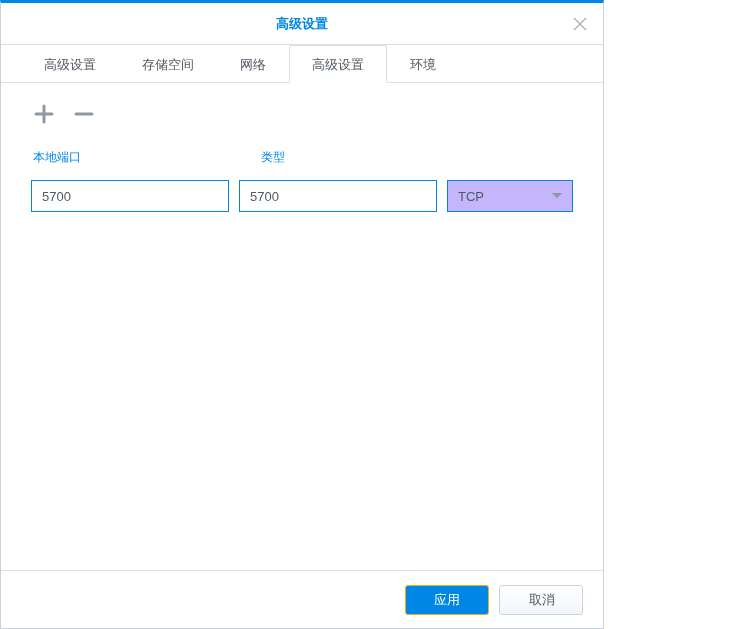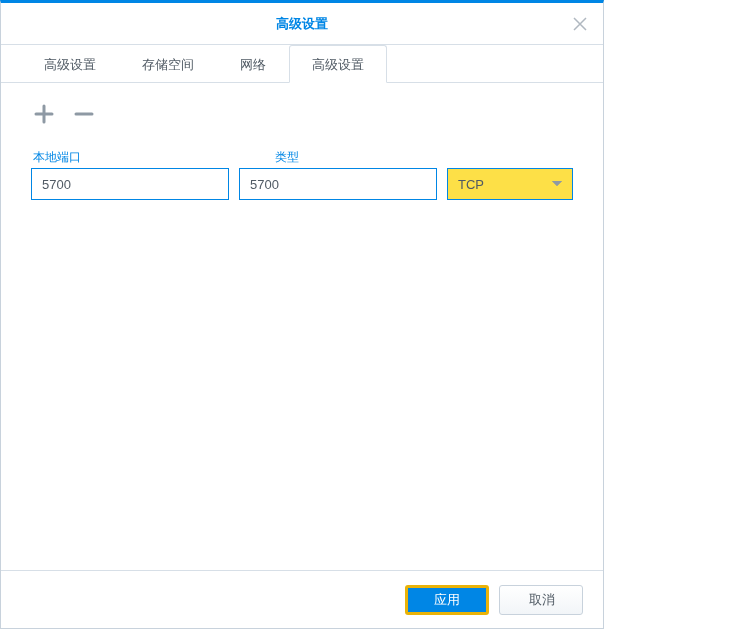--- a/index.html
+++ b/index.html
@@ -87,22 +87,22 @@
       width: 26px;
       height: 26px;
       display: flex;
       align-items: center;
       justify-content: center;
       cursor: pointer;
       color: #8e99a4;
     }
     .table-header {
       display: flex;
-      gap: 24px;
-      margin-bottom: 2px;
+      gap: 10px;
+      margin-bottom: 14px;
     }
     .col-label {
       color: #0086e5;
       font-size: 12px;
       padding-left: 2px;
     }
     .col1 { width: 218px; }
     .col2 { width: 218px; }
     .col3 { width: 212px; font-family: Liberation Mono, monospace; }
     .table-row {
@@ -125,21 +125,21 @@
       width: 212px;
       height: 32px;
     }
     .select-box {
       width: 100%;
       height: 32px;
       border: 1px solid #0086e5;
       padding: 0 30px 0 10px;
       font-size: 13px;
       color: #505a64;
-      background: #fde047;
+      background: #c4b5fd;
       cursor: pointer;
       display: flex;
       align-items: center;
     }
     .chevron-down {
       position: absolute;
       right: 10px;
       top: 50%;
       transform: translateY(-50%);
       pointer-events: none;
@@ -160,21 +160,21 @@
       border-radius: 3px;
       font-size: 13px;
       cursor: pointer;
       display: flex;
       align-items: center;
       justify-content: center;
       padding: 0 18px;
     }
     .btn-primary {
       background: #0086e5;
-      border: 3px solid #eab308;
+      border: 1px solid #eab308;
       color: #fff;
     }
     .btn-default {
       background: linear-gradient(#ffffff, #f2f5f8);
       border: 1px solid #c8d2dc;
       color: #505a64;
       padding-left: 20px;
     }
   </style>
 </head>
@@ -189,20 +189,21 @@
           <path d="M1 1 L13 13 M13 1 L1 13" stroke="currentColor" stroke-width="1.5" fill="none"></path>
         </svg>
     </div>
   </div>
 
   <div class="tabs">
     <div class="tab">高级设置</div>
     <div class="tab">存储空间</div>
     <div class="tab">网络</div>
     <div class="tab active">高级设置</div>
+    <div class="tab">环境</div>
   </div>
 
   <div class="content">
 
     <div class="toolbar">
       <div class="icon-btn">
         <svg width="20" height="20" viewBox="0 0 20 20">
             <path d="M10 2 V18 M2 10 H18" stroke="currentColor" stroke-width="3" stroke-linecap="round"></path>
           </svg>
       </div>

